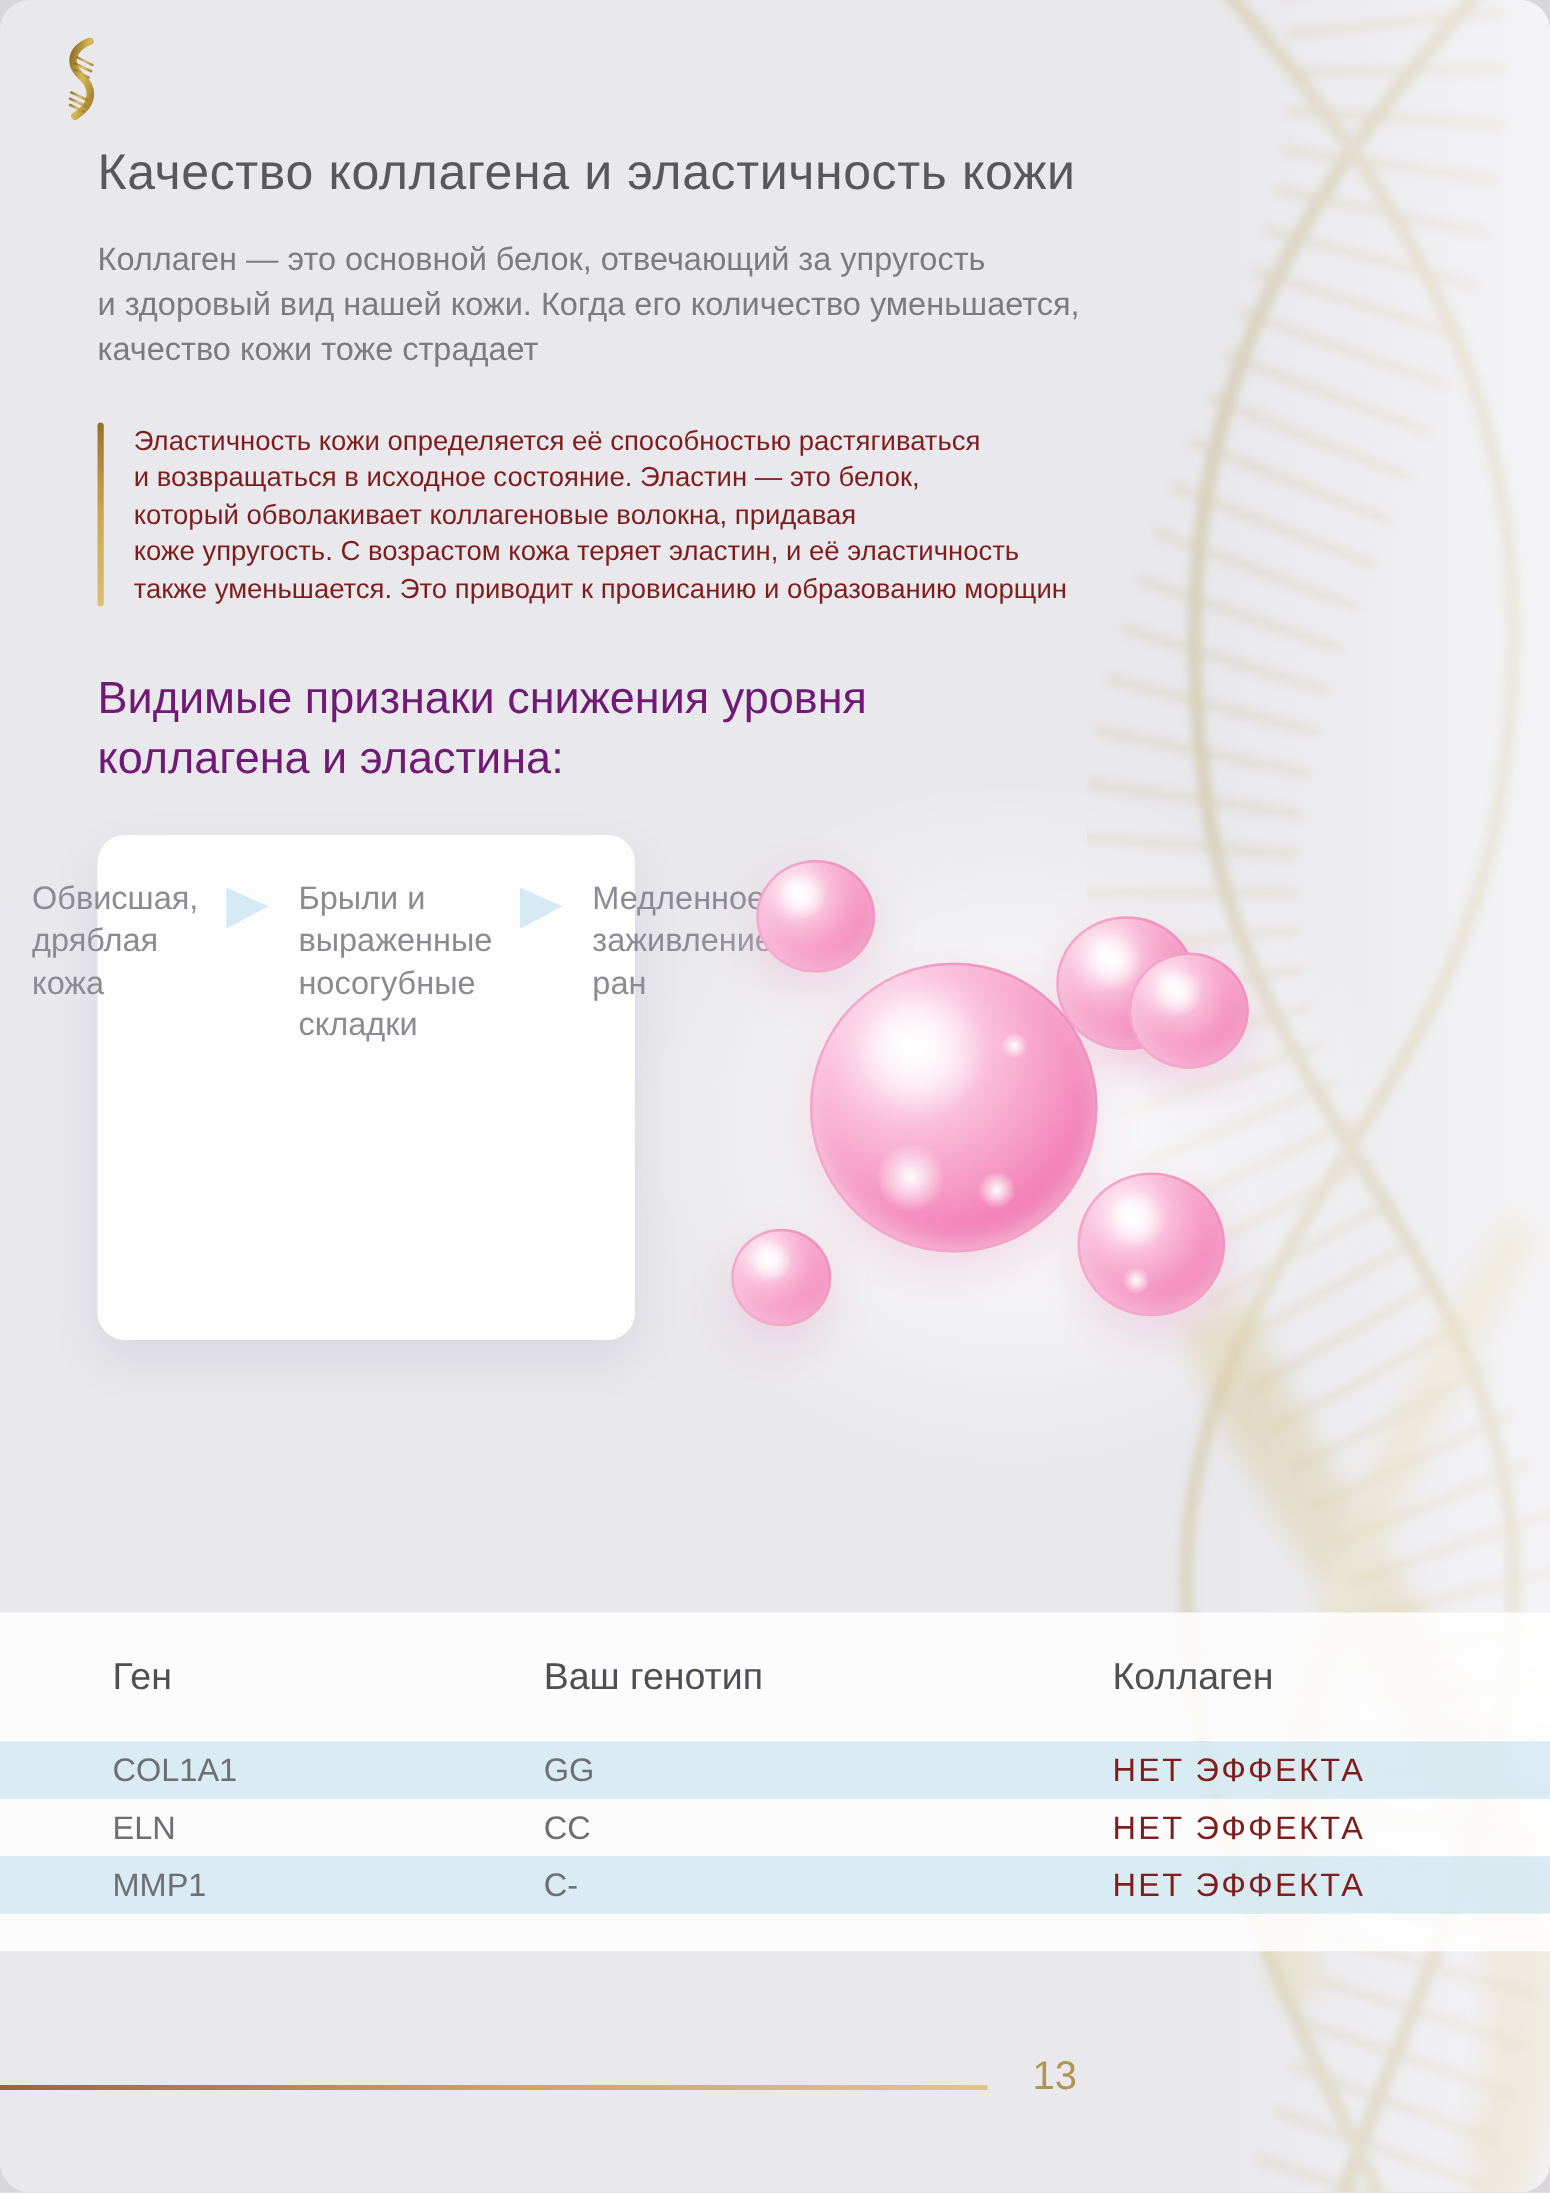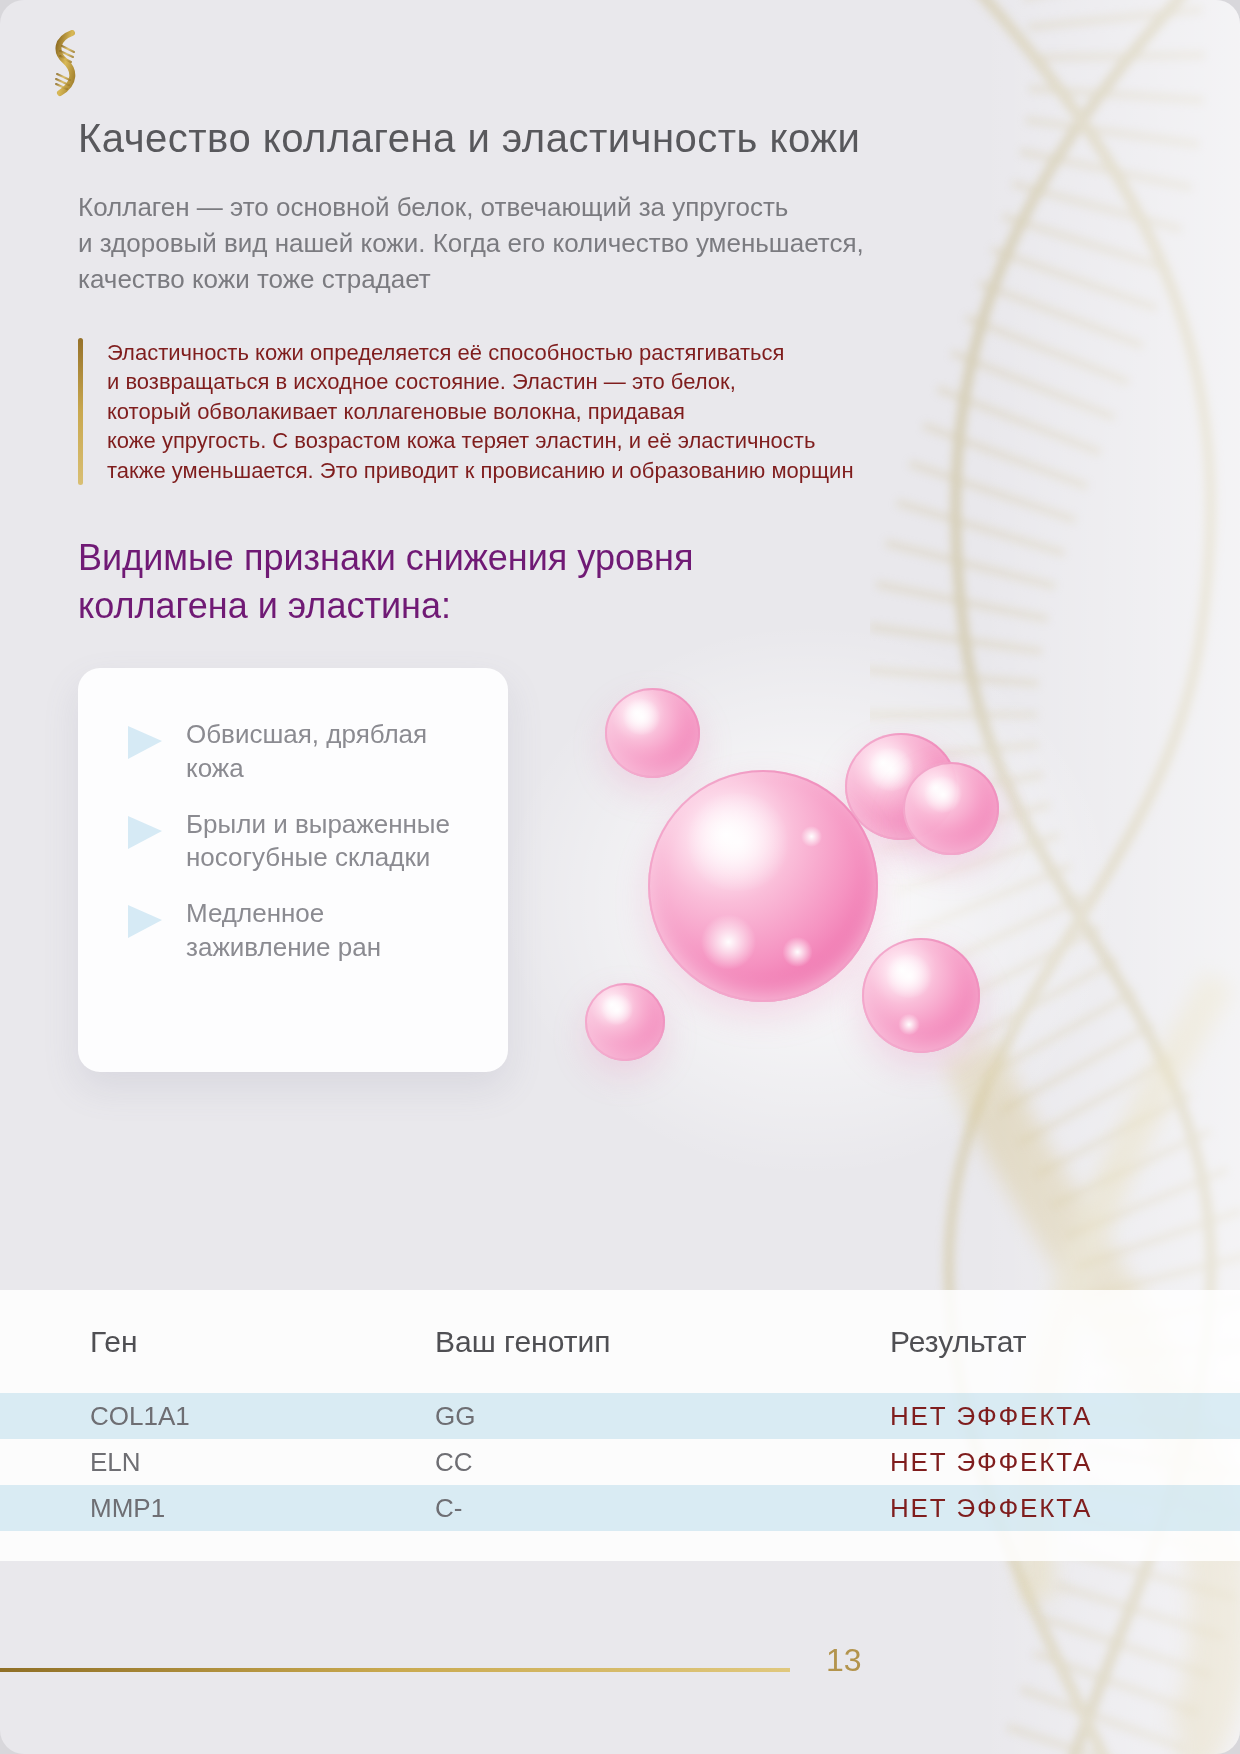--- a/index.html
+++ b/index.html
@@ -39,22 +39,22 @@
   .h2{
     position:absolute; left:78px; top:534px; width:900px;
     font-size:36px; font-weight:300; color:#701a75; line-height:1.34;
     white-space:pre-line;
   }
   
   .card{
     position:absolute; left:78px; top:668px; width:430px; height:404px;
     background:#fdfdfe; border-radius:22px;
     box-shadow:0 16px 36px rgba(120,120,150,.14);
-    padding:50px; box-sizing:border-box;
-    display:flex; flex-direction:column; gap:22px;
+    padding:34px; box-sizing:border-box;
+    display:flex; flex-direction:row; gap:22px;justify-content:center;
   }
   .sign{display:flex; gap:24px;}
   .tri{
     flex:none; width:0; height:0; margin-top:8px;
     border-top:15px solid transparent; border-bottom:18px solid transparent;
     border-left:34px solid #d6eaf5;
   }
   .sign-text{
     font-size:26px; font-weight:300; color:#8b8b91; line-height:1.3;
     white-space:pre-line;
@@ -207,21 +207,21 @@
   </div>
 
   <div class="bubble" style="left:585px; top:983px; width:80px; height:78px;">
     <span class="hl" style="left:18%; top:14%; width:44%; height:40%;"></span>
   </div>
 
   <div class="table-band">
     <div class="t-head">
       <span>Ген</span>
       <span>Ваш генотип</span>
-      <span>Результат</span>
+      <span>Коллаген</span>
     </div>
     <div class="t-row blue">
       <span class="cell">COL1A1</span>
       <span class="cell">GG</span>
       <span class="cell result">НЕТ ЭФФЕКТА</span>
     </div>
     <div class="t-row white">
       <span class="cell">ELN</span>
       <span class="cell">CC</span>
       <span class="cell result">НЕТ ЭФФЕКТА</span>

